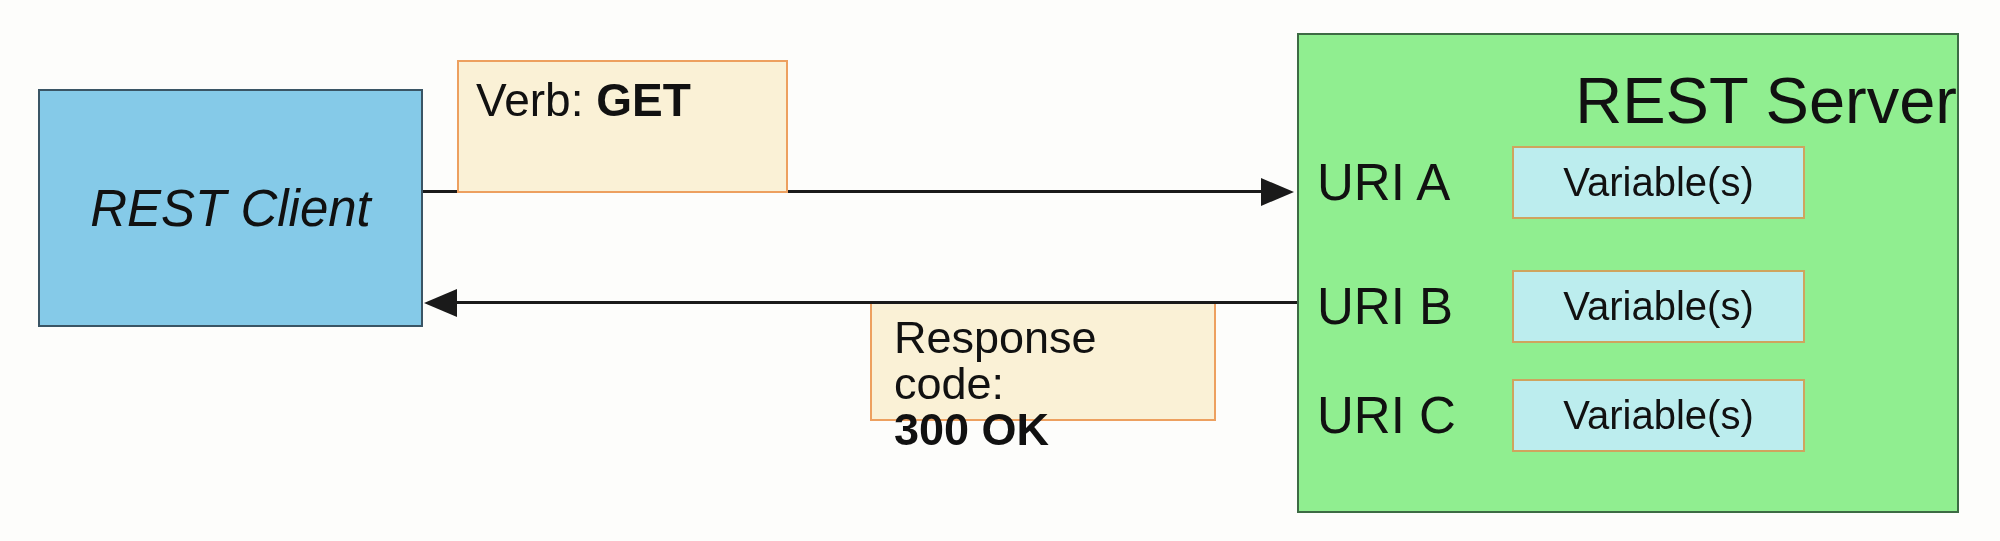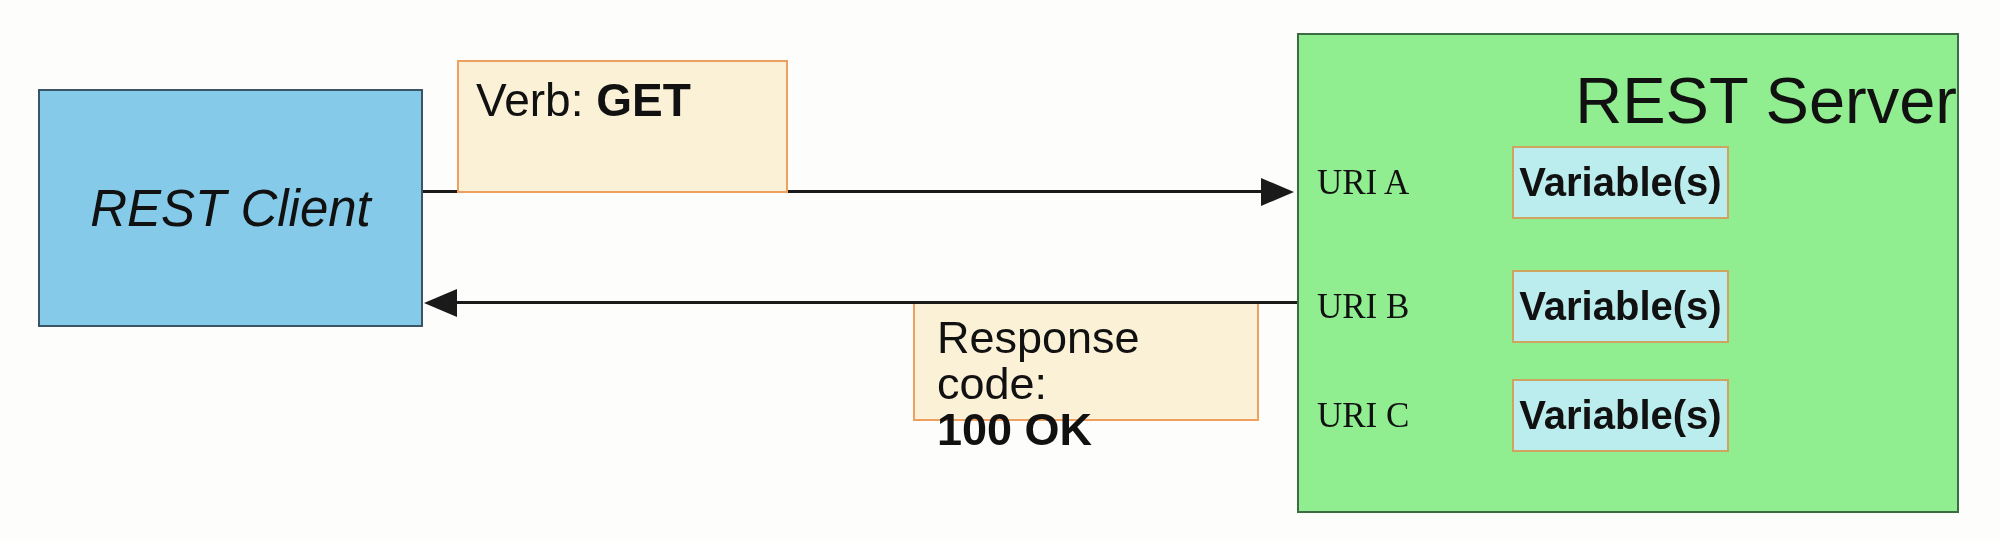--- a/index.html
+++ b/index.html
@@ -53,33 +53,31 @@
     height: 73px;
   }
   .server-row.row-0 { top: 111px; }
   .server-row.row-1 { top: 235px; text-align: center; }
   .server-row.row-2 { top: 344px; text-align: right; }
   .uri-label {
     position: absolute;
     left: 18px; top: 0;
     height: 73px;
     line-height: 73px;
-    font-size: 35px;
-    font-family: Liberation Serif, serif;
+    font-size: 51px;
   }
   .var-box {
     position: absolute;
     left: 213px; top: 0;
-    width: 217px; height: 73px;
+    width: 293px; height: 73px;
     box-sizing: border-box;
     background: var(--variable-fill, #bcedee);
     border: 2px solid var(--variable-border, #cfa45e);
     display: flex; align-items: center; justify-content: center;
     font-size: 40px;
-    font-weight: bold;
   }
   
   .note {
     position: absolute;
     box-sizing: border-box;
     background: var(--note-fill, #faf1d6);
     border: 2px solid var(--note-border, #eda05f);
     font-size: 46px;
   }
   .verb-note {
@@ -89,21 +87,20 @@
     line-height: 57px;
     z-index: 4;
   }
   .response-note {
     left: 870px; top: 301px;
     width: 346px; height: 120px;
     padding: 12px 0 0 22px;
     line-height: 46px;
     font-size: 45px;
     z-index: 2;
-    margin-left: 43px;
   }
   .note b { font-weight: bold; }
   
   .arrow-line {
     position: absolute;
     height: 3px;
     background: var(--arrow-color, #1a1a1a);
     z-index: 3;
   }
   .request-line { left: 423px; top: 190px; width: 840px; }
@@ -140,21 +137,21 @@
 
   <div class="note verb-note">
     <div><span>Verb: </span><b>GET</b></div>
   </div>
 
   <div class="arrow-line response-line"></div>
   <div class="arrow-head response-head"></div>
 
   <div class="note response-note">
     <div>Response code:</div>
-    <b>100 OK</b>
+    <b>300 OK</b>
   </div>
 
   <div class="box server-box">
     <div class="server-title">REST Server</div>
 
     <div class="server-row row-0">
       <div class="uri-label">URI A</div>
       <div class="var-box">
         <span>Variable(s)</span>
       </div>

